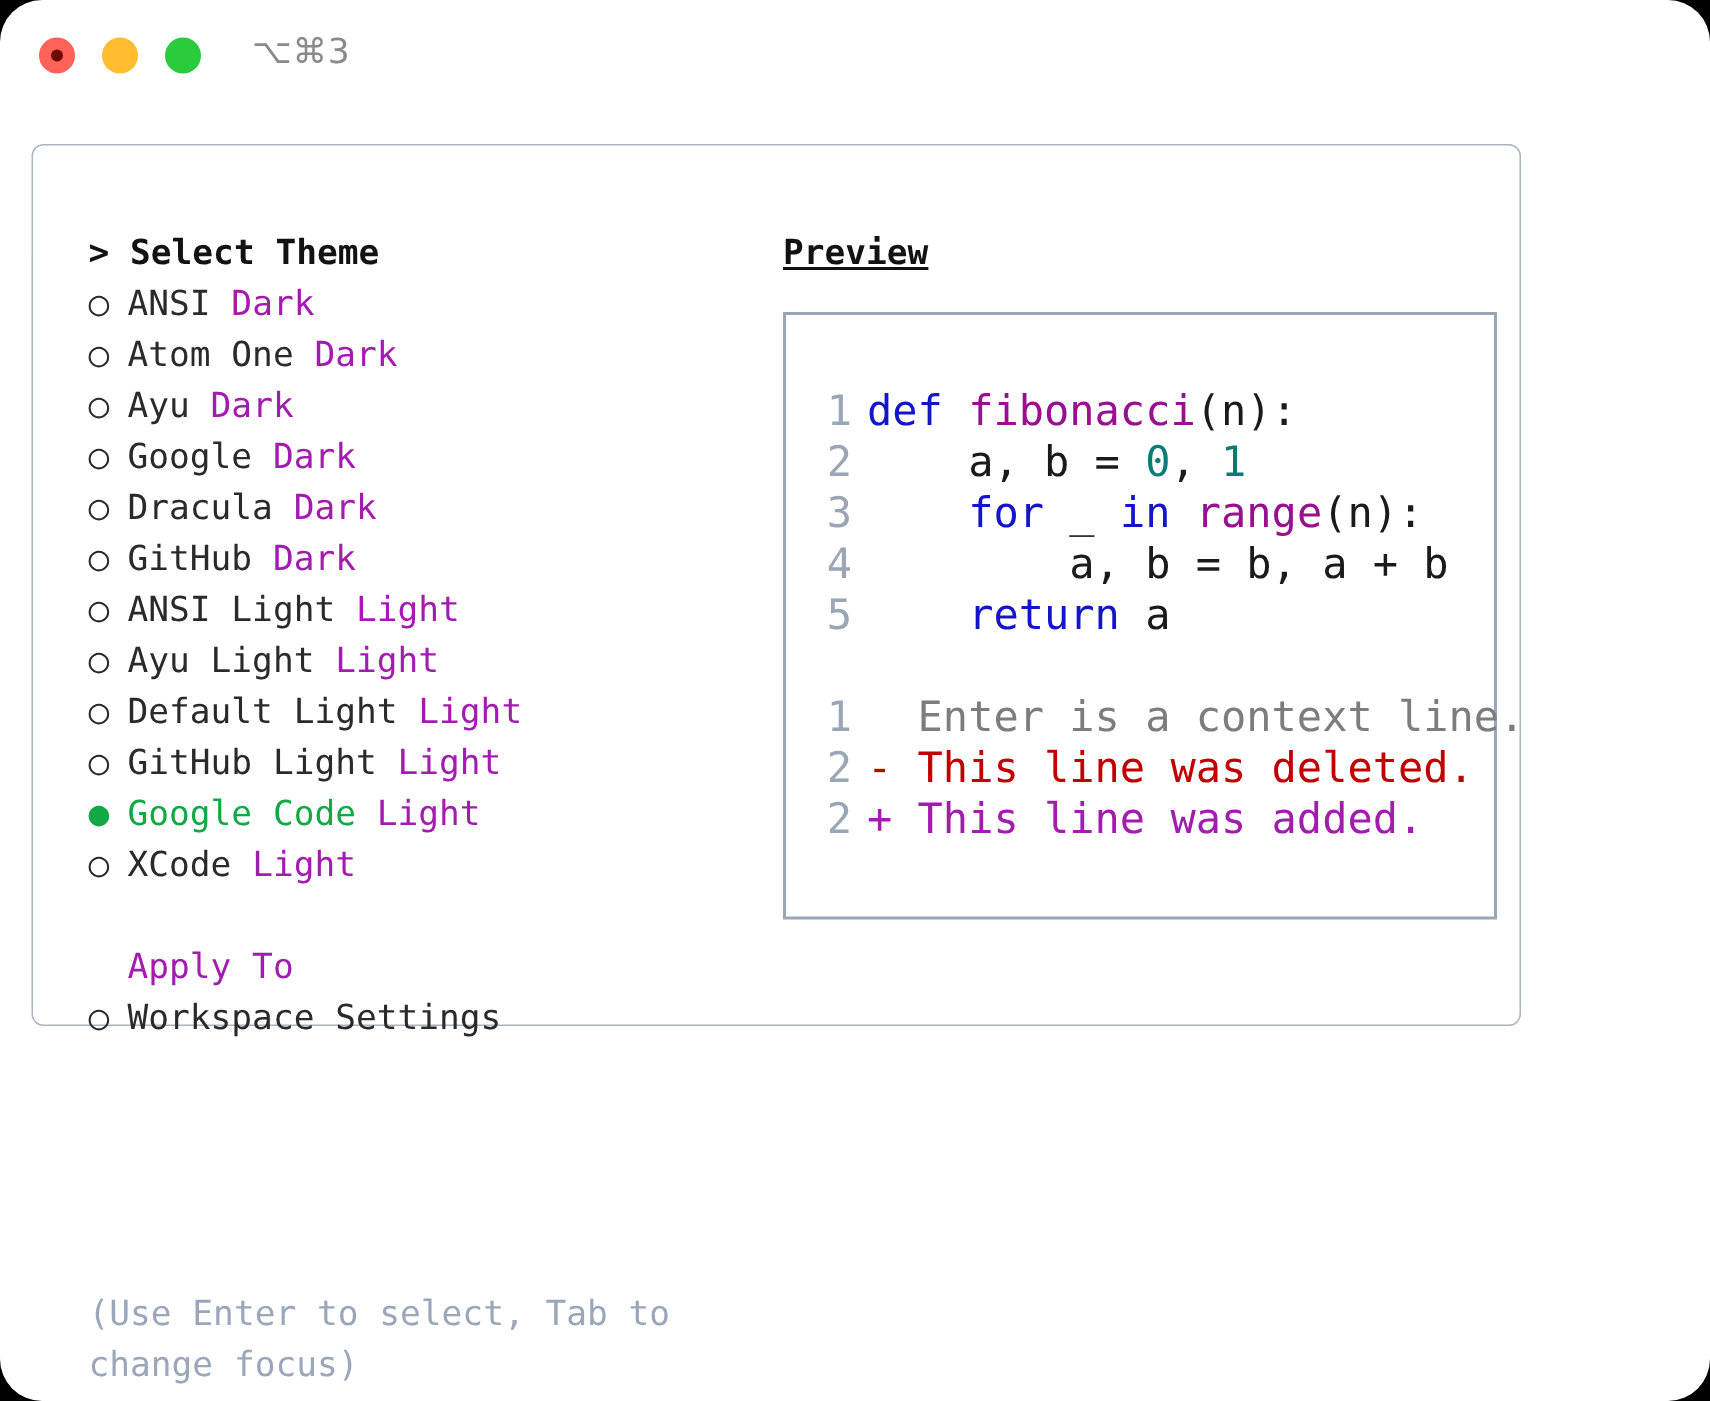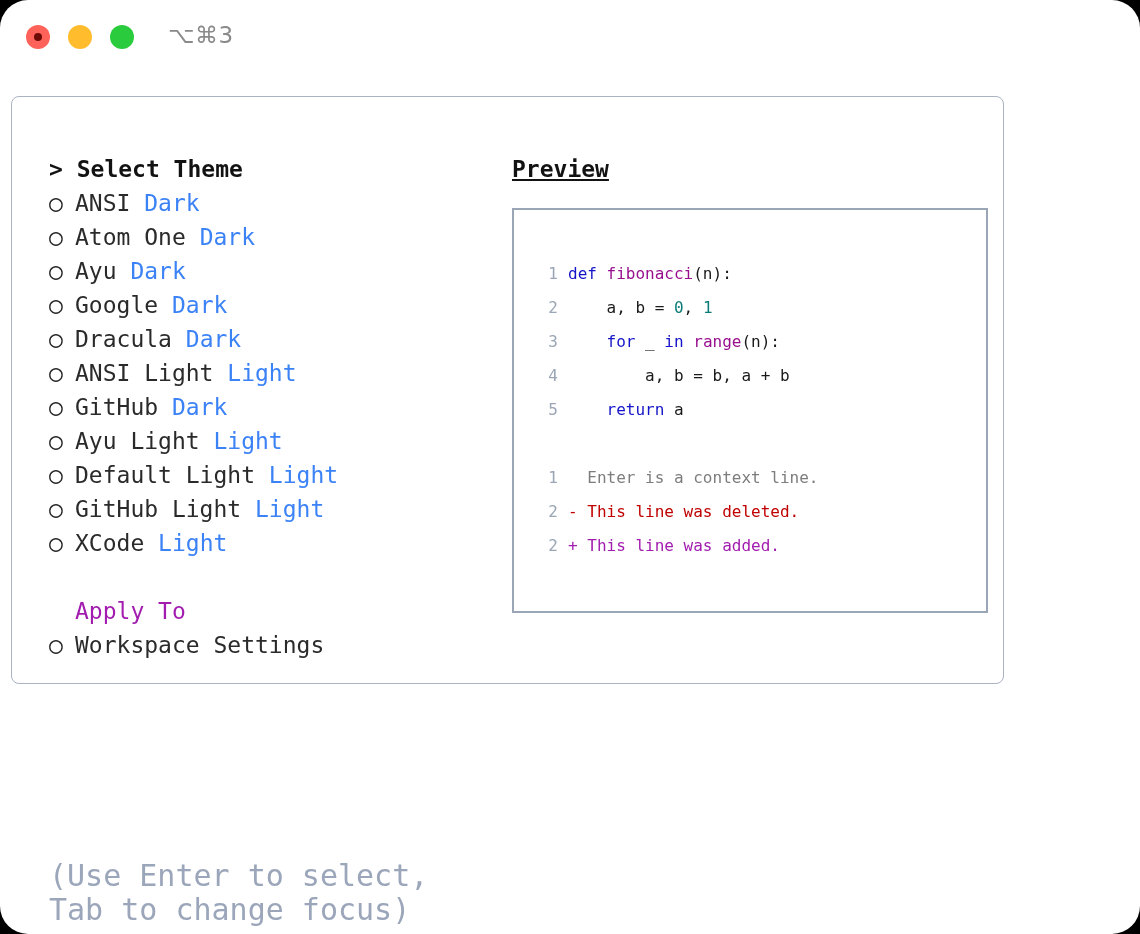--- a/index.html
+++ b/index.html
@@ -64,21 +64,21 @@
     font-size: 23px;
     letter-spacing: 0.5px;
     color: #8a8a8a;
     font-family: "DejaVu Sans", sans-serif;
     white-space: pre;
   }
 
   
   .window {
     position: absolute;
-    left: 11px;
+    left: 21px;
     top: 96px;
     width: 993px;
     height: 588px;
     border: 1.5px solid #aab3c0;
     border-radius: 8px;
     background: #ffffff;
     box-sizing: border-box;
   }
 
   
@@ -109,31 +109,31 @@
     color: #2a2a2a;
     white-space: pre;
   }
   .opt-marker {
     display: inline-block;
     width: 26px;
   }
   .opt-row.selected { color: #12a945; }
   .opt-row.selected .opt-marker { color: #12a945; }
   .opt-tag {
-    color: #3b82f6;
+    color: #a21caf;
   }
 
   .spacer-row { height: 34px; }
 
   .hint {
     position: absolute;
     left: 37px;
     top: 762px;
     width: 410px;
-    font-size: 30px;
+    font-size: 23px;
     line-height: 34px;
     color: #9ba6ba;
   }
 
   
   .right-col {
     position: absolute;
     left: 500px;
     top: 55px;
     width: 470px;
@@ -154,21 +154,21 @@
     box-sizing: border-box;
     position: relative;
   }
   .code-area {
     position: absolute;
     left: 18px;
     top: 47px;
     right: 6px;
   }
   .code-line {
-    font-size: 16px;
+    font-size: 28px;
     line-height: 34px;
     height: 34px;
     white-space: pre;
   }
   .lineno {
     display: inline-block;
     width: 26px;
     text-align: right;
     color: #9aa5b5;
     margin-right: 10px;
@@ -203,25 +203,26 @@
     <div class="left-col">
 
       <div class="section-header">&gt; Select Theme</div>
 
       <div id="theme-list">
           <div class="opt-row"><span class="opt-marker">○</span><span>ANSI</span><span class="opt-tag"> Dark</span></div>
           <div class="opt-row"><span class="opt-marker">○</span><span>Atom One</span><span class="opt-tag"> Dark</span></div>
           <div class="opt-row"><span class="opt-marker">○</span><span>Ayu</span><span class="opt-tag"> Dark</span></div>
           <div class="opt-row"><span class="opt-marker">○</span><span>Google</span><span class="opt-tag"> Dark</span></div>
           <div class="opt-row"><span class="opt-marker">○</span><span>Dracula</span><span class="opt-tag"> Dark</span></div>
+          <div class="opt-row"><span class="opt-marker">○</span><span>GitHub</span><span class="opt-tag"> Dark</span></div>
           <div class="opt-row"><span class="opt-marker">○</span><span>ANSI Light</span><span class="opt-tag"> Light</span></div>
-          <div class="opt-row"><span class="opt-marker">○</span><span>GitHub</span><span class="opt-tag"> Dark</span></div>
           <div class="opt-row"><span class="opt-marker">○</span><span>Ayu Light</span><span class="opt-tag"> Light</span></div>
           <div class="opt-row"><span class="opt-marker">○</span><span>Default Light</span><span class="opt-tag"> Light</span></div>
           <div class="opt-row"><span class="opt-marker">○</span><span>GitHub Light</span><span class="opt-tag"> Light</span></div>
+          <div class="opt-row selected"><span class="opt-marker">●</span><span>Google Code</span><span class="opt-tag"> Light</span></div>
           <div class="opt-row"><span class="opt-marker">○</span><span>XCode</span><span class="opt-tag"> Light</span></div>
         </div>
 
       <div class="spacer-row"></div>
 
       <div class="section-header unfocused"><span style="display:inline-block;width:26px"></span><span>Apply To</span></div>
 
       <div id="apply-list">
           <div class="opt-row"><span class="opt-marker">○</span><span>Workspace Settings</span></div>
         </div>

